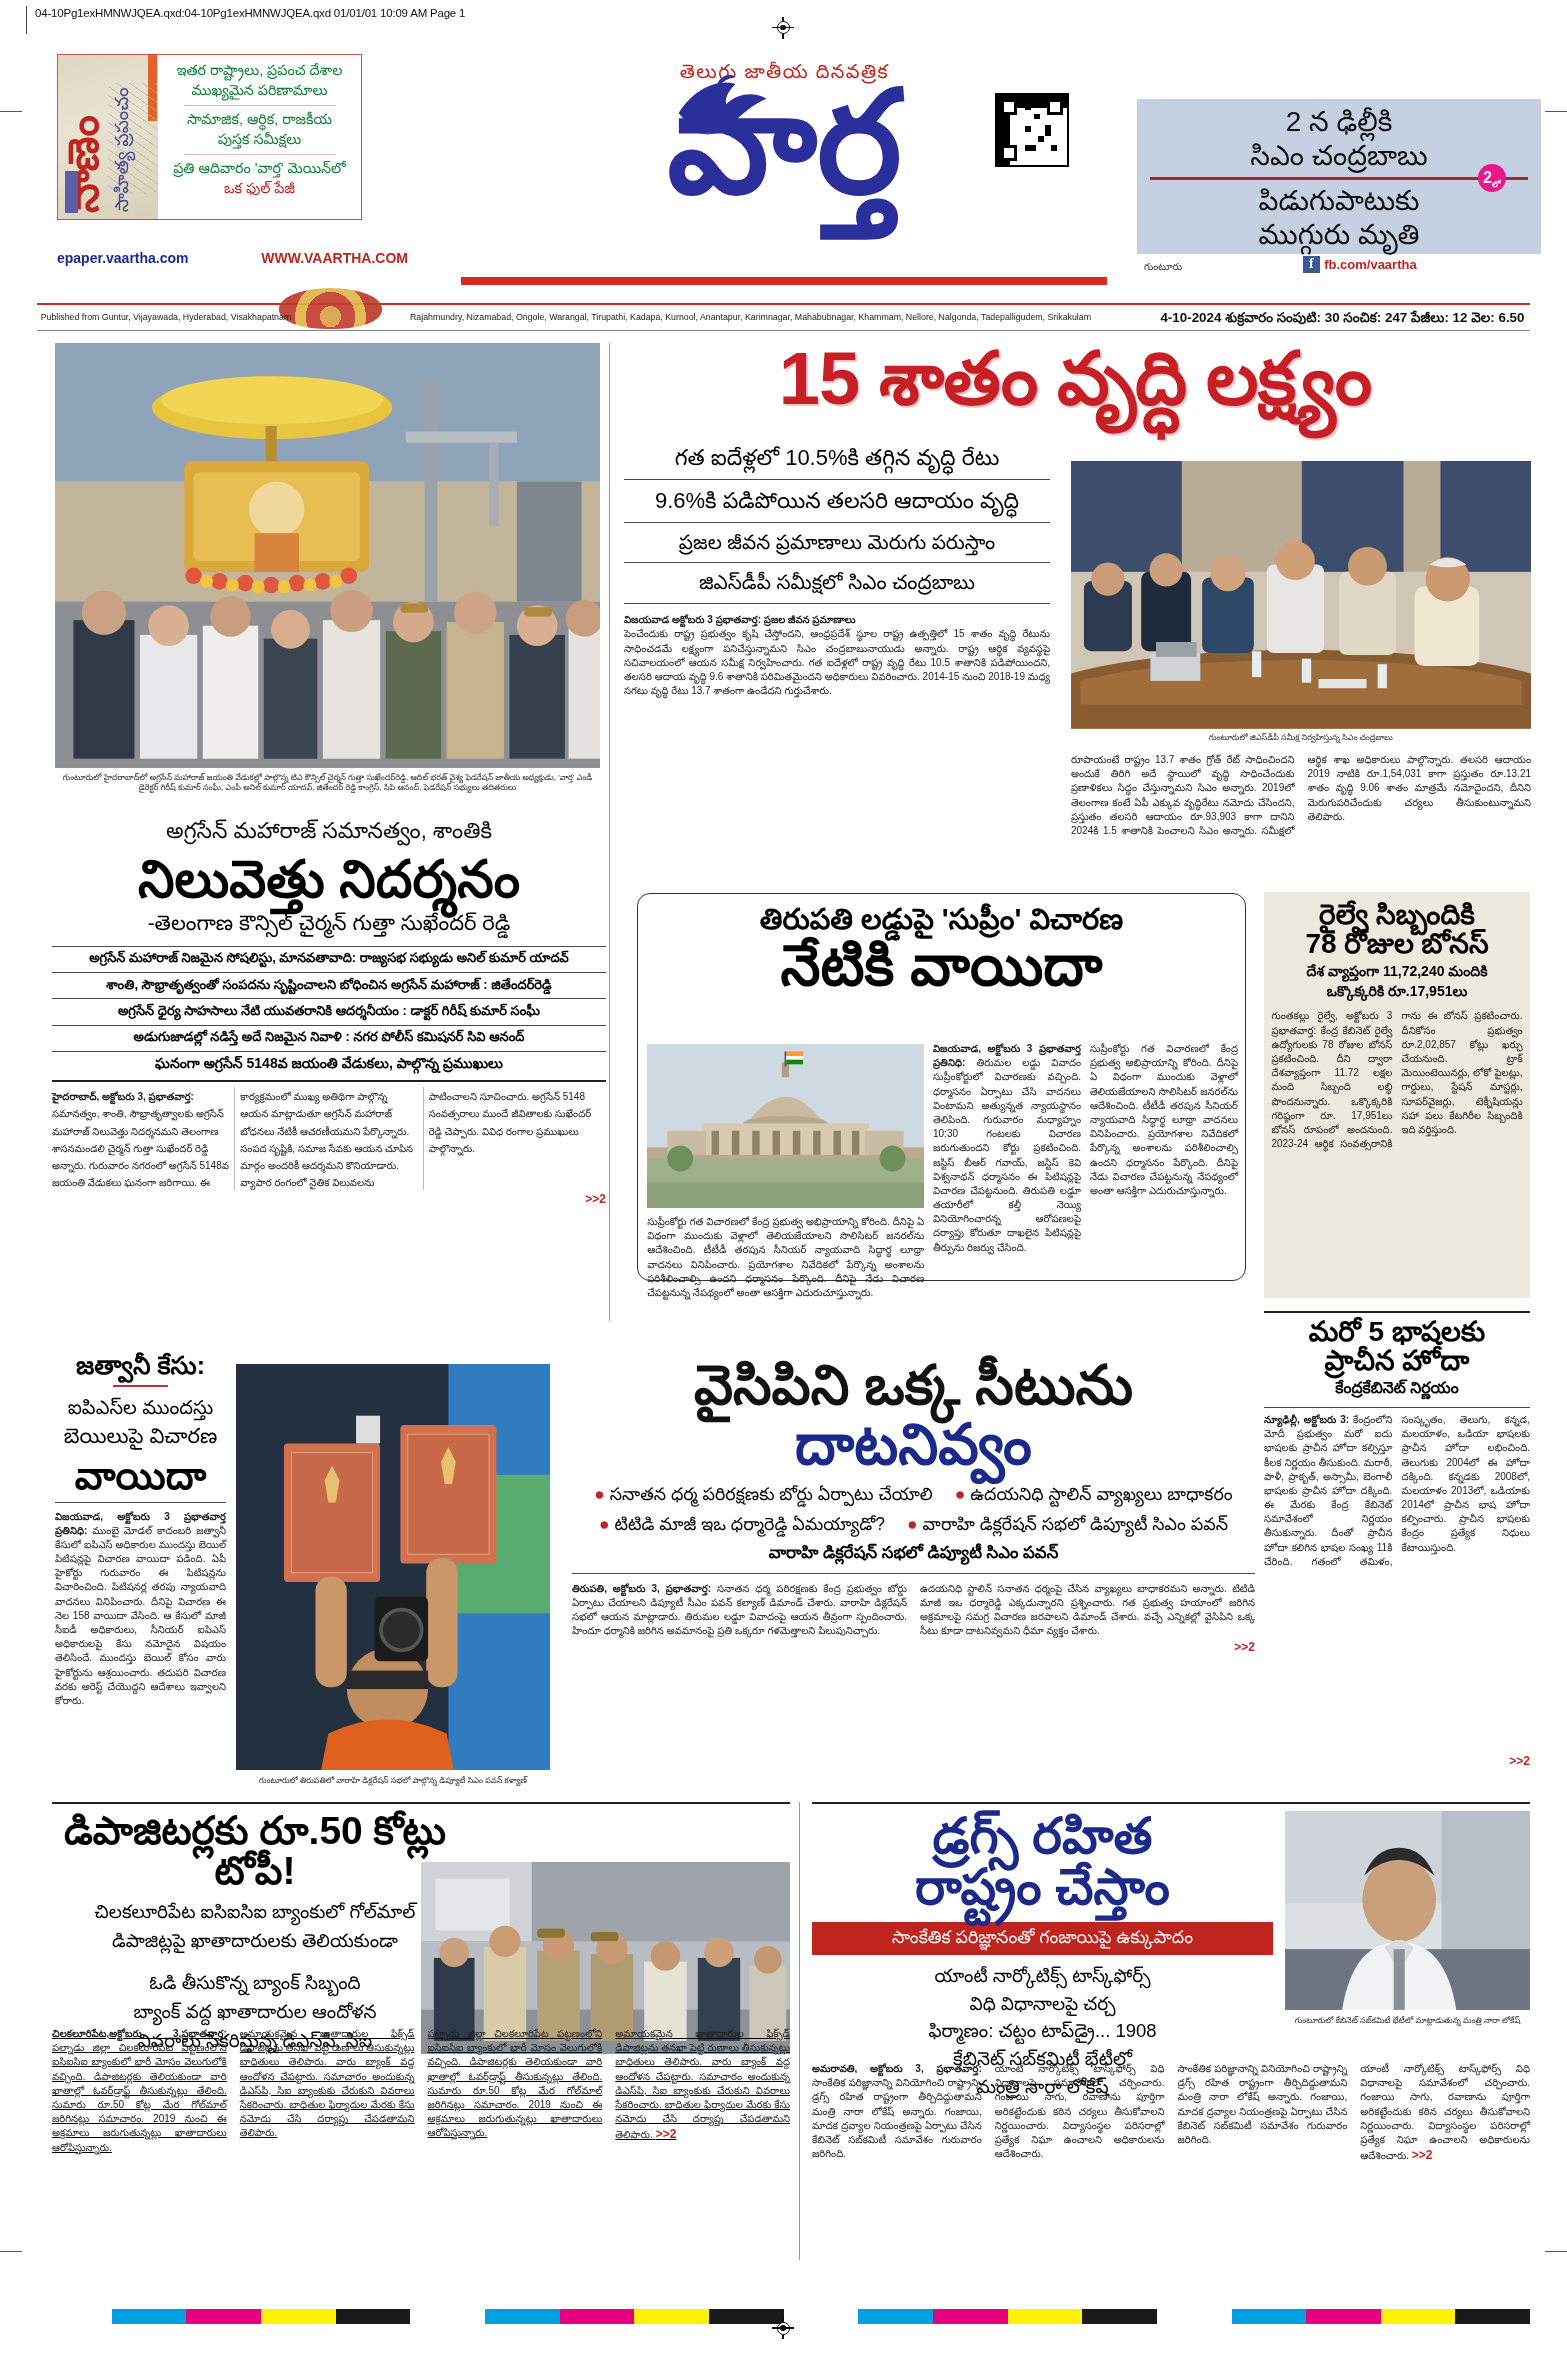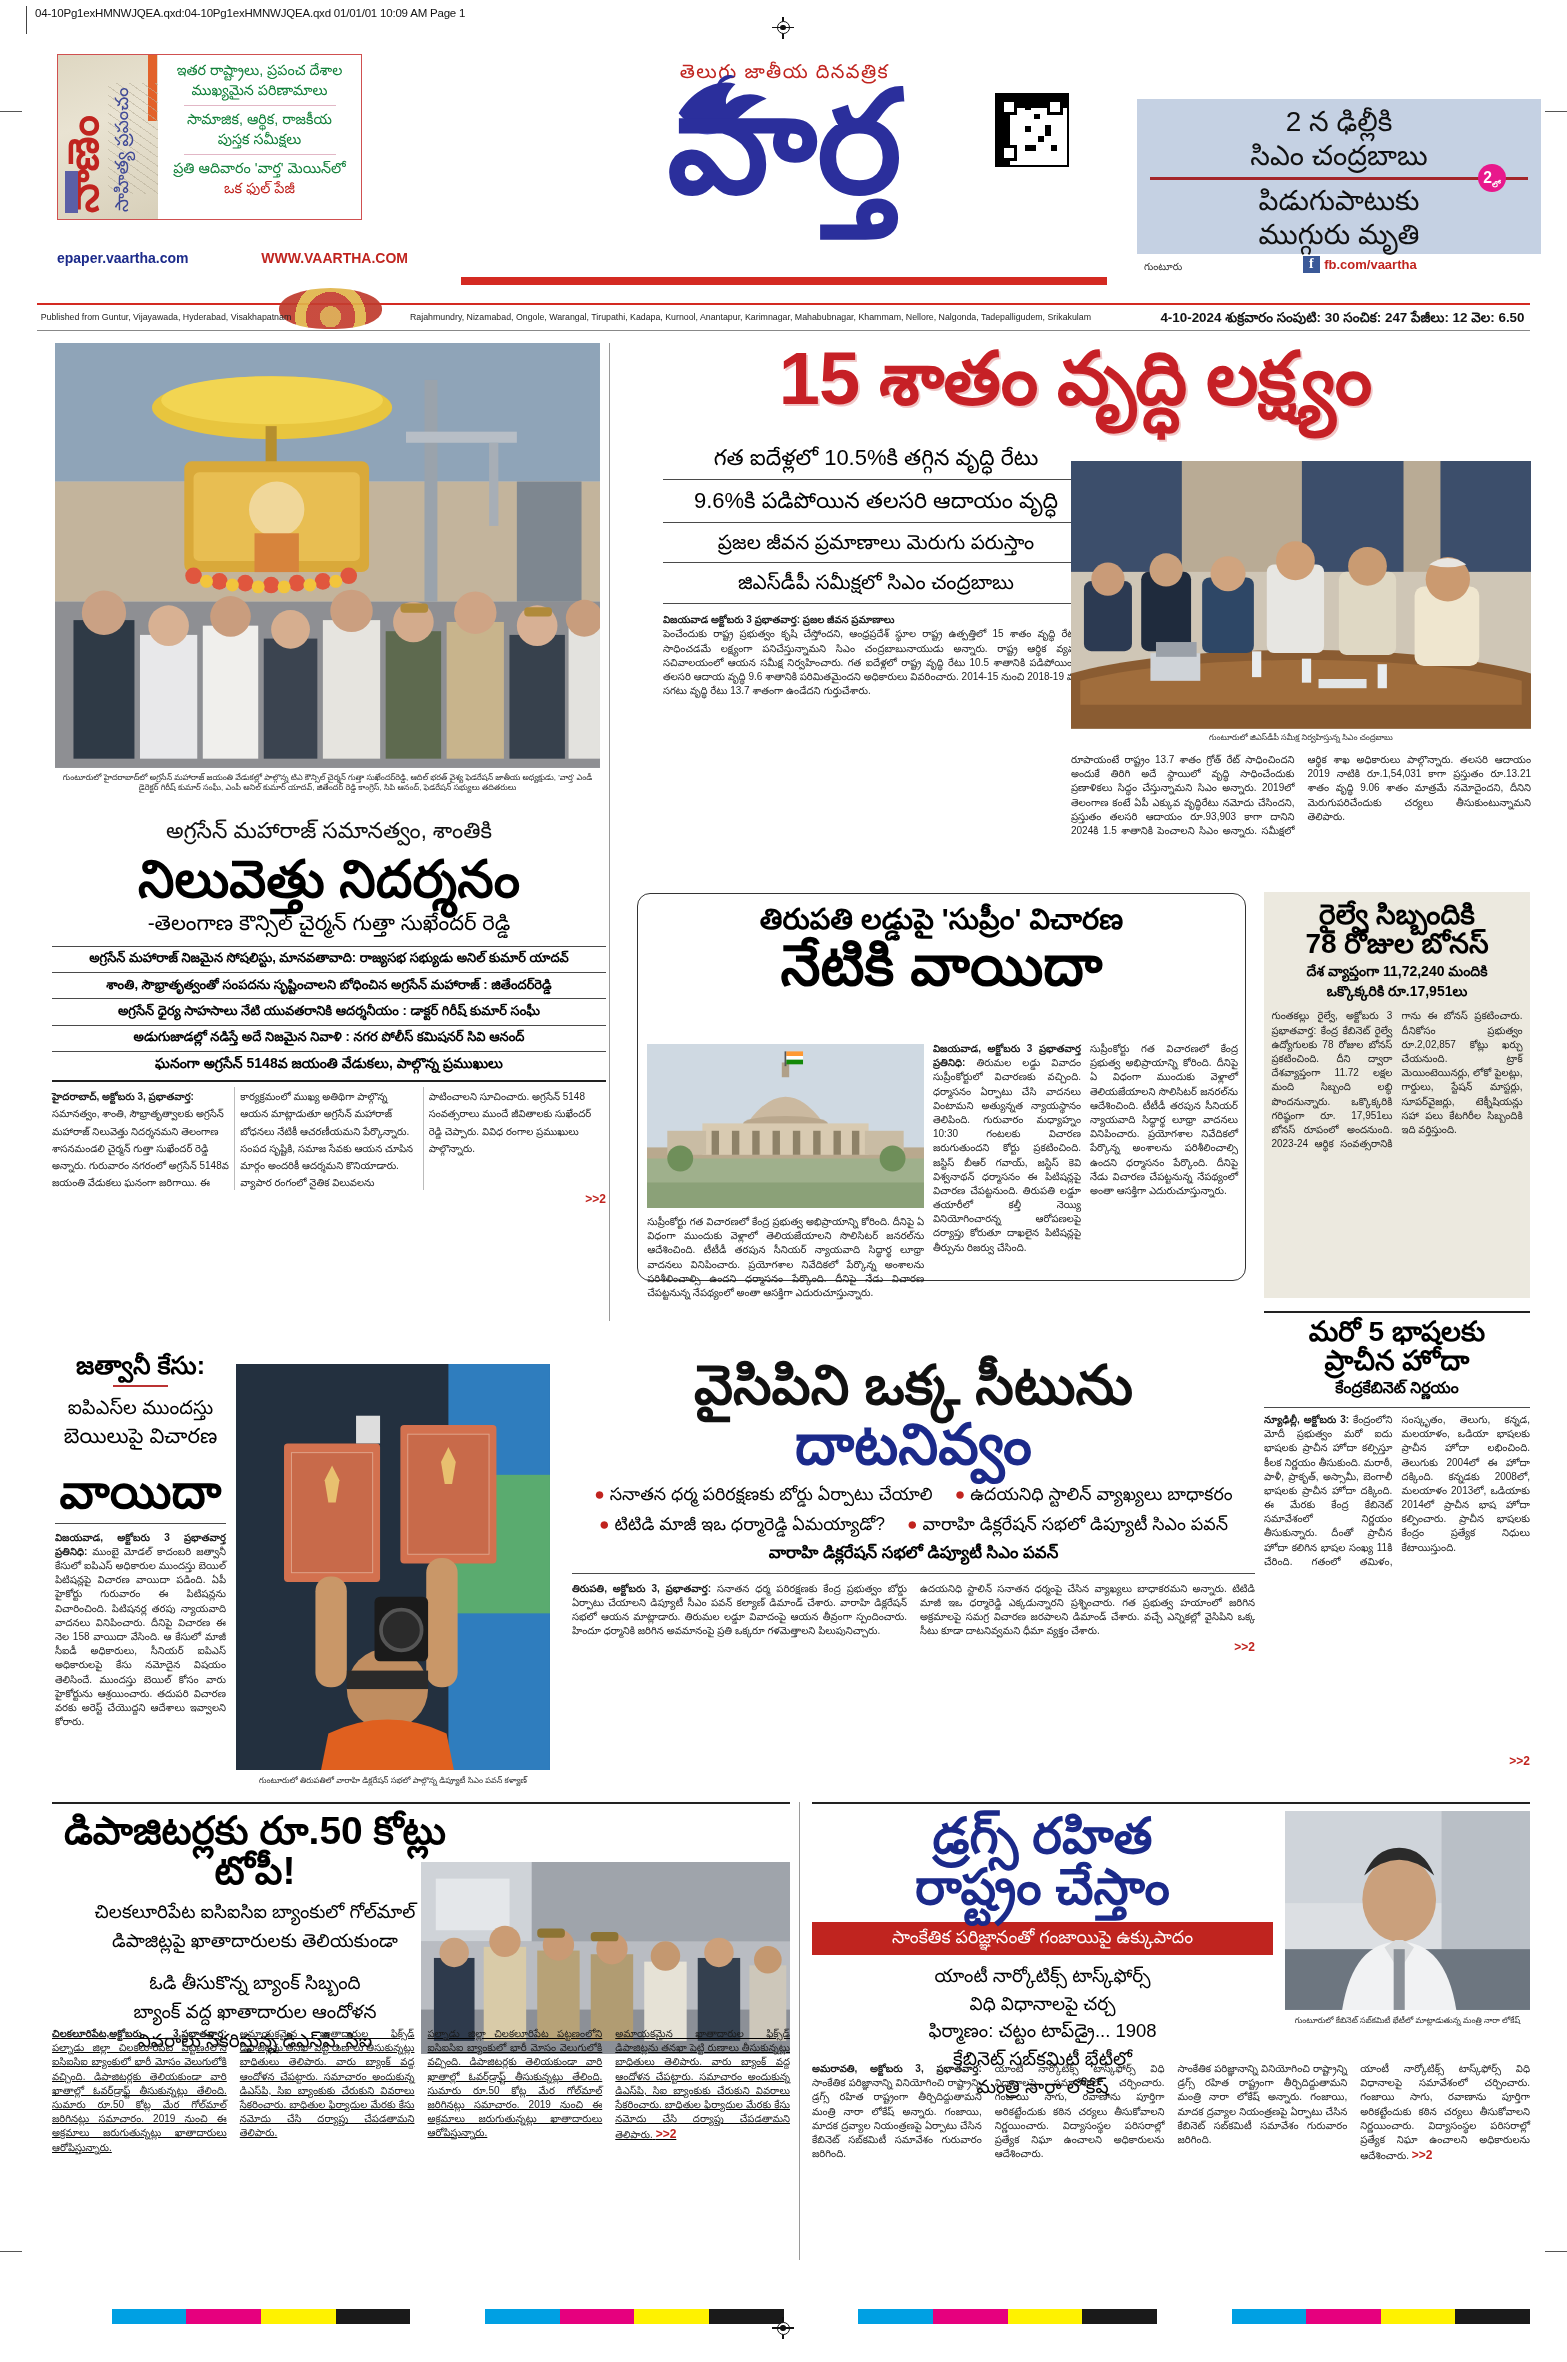--- a/index.html
+++ b/index.html
@@ -273,21 +273,21 @@
         <rect x="508" y="286" width="30" height="10" rx="4"></rect>
       </g>
     </svg>
   </div>
   <div class="cap" style="position:absolute;left:55px;top:773px;width:545px;">గుంటూరులో హైదరాబాద్‌లో అగ్రసేన్ మహారాజ్ జయంతి వేడుకల్లో పాల్గొన్న టిఎ కౌన్సిల్ చైర్మన్ గుత్తా సుఖేందర్‌రెడ్డి, ఆదిల్ భరత్ వైశ్య ఫెడరేషన్ జాతీయ అధ్యక్షుడు, 'వార్త' ఎండీ డైరెక్టర్ గిరీష్ కుమార్ సంఘీ, ఎంపీ అనిల్ కుమార్ యాదవ్, జితేందర్ రెడ్డి కాంగ్రెస్, సిపి ఆనంద్, ఫెడరేషన్ సభ్యులు తదితరులు</div>
 
   <div style="position:absolute;left:620px;top:341px;width:910px;">
     <div class="big" style="font-size:74px;color:#c62026;letter-spacing:-0.9px;text-shadow:1.8px 1.8px 0 #f0c7c7;">15 శాతం వృద్ధి లక్ష్యం</div>
   </div>
 
-  <div style="position:absolute;left:624px;top:441px;width:426px;margin-left:39px;">
+  <div style="position:absolute;left:624px;top:441px;width:426px;">
     <div style="font-size:22px;text-align:center;line-height:1.5;">గత ఐదేళ్లలో 10.5%కి తగ్గిన వృద్ధి రేటు</div>
     <div class="hline" style="margin:4.6px 0;"></div>
     <div style="font-size:22px;text-align:center;line-height:1.5;">9.6%కి పడిపోయిన తలసరి ఆదాయం వృద్ధి</div>
     <div class="hline" style="margin:4.6px 0;"></div>
     <div style="font-size:20px;text-align:center;line-height:1.5;">ప్రజల జీవన ప్రమాణాలు మెరుగు పరుస్తాం</div>
     <div class="hline" style="margin:4.6px 0;"></div>
     <div style="font-size:20px;text-align:center;line-height:1.5;">జిఎస్‌డీపీ సమీక్షలో సిఎం చంద్రబాబు</div>
     <div class="hline" style="margin:5.5px 0 6.5px;"></div>
     <div class="telugu-body" style="font-weight:bold;display:inline;">విజయవాడ అక్టోబరు 3 ప్రభాతవార్త: ప్రజల జీవన ప్రమాణాలు</div>
     <div class="telugu-body">పెంచేందుకు రాష్ట్ర ప్రభుత్వం కృషి చేస్తోందని, ఆంధ్రప్రదేశ్ స్థూల రాష్ట్ర ఉత్పత్తిలో 15 శాతం వృద్ధి రేటును సాధించడమే లక్ష్యంగా పనిచేస్తున్నామని సిఎం చంద్రబాబునాయుడు అన్నారు. రాష్ట్ర ఆర్థిక వ్యవస్థపై సచివాలయంలో ఆయన సమీక్ష నిర్వహించారు. గత ఐదేళ్లలో రాష్ట్ర వృద్ధి రేటు 10.5 శాతానికి పడిపోయిందని, తలసరి ఆదాయ వృద్ధి 9.6 శాతానికి పరిమితమైందని అధికారులు వివరించారు. 2014-15 నుంచి 2018-19 మధ్య సగటు వృద్ధి రేటు 13.7 శాతంగా ఉండేదని గుర్తుచేశారు.</div>
@@ -422,21 +422,21 @@
       <span>కేంద్రంలోని మోదీ ప్రభుత్వం మరో ఐదు భాషలకు ప్రాచీన హోదా కల్పిస్తూ కీలక నిర్ణయం తీసుకుంది. మరాఠీ, పాళీ, ప్రాకృత్, అస్సామీ, బెంగాలీ భాషలకు ప్రాచీన హోదా దక్కింది. ఈ మేరకు కేంద్ర కేబినెట్ సమావేశంలో నిర్ణయం తీసుకున్నారు. దీంతో ప్రాచీన హోదా కలిగిన భాషల సంఖ్య 11కి చేరింది. గతంలో తమిళం, సంస్కృతం, తెలుగు, కన్నడ, మలయాళం, ఒడియా భాషలకు ప్రాచీన హోదా లభించింది. తెలుగుకు 2004లో ఈ హోదా దక్కింది. కన్నడకు 2008లో, మలయాళం 2013లో, ఒడియాకు 2014లో ప్రాచీన భాష హోదా కల్పించారు. ప్రాచీన భాషలకు కేంద్రం ప్రత్యేక నిధులు కేటాయిస్తుంది.</span>
     </div>
     <div class="readmore" style="text-align:right;">&gt;&gt;2</div>
   </div>
 
   <div style="position:absolute;left:55px;top:1353px;width:171px;">
     <div class="big" style="font-size:25px;">జత్వానీ కేసు:</div>
     <div style="width:55px;height:1.8px;background:#b33;margin:6.5px auto;"></div>
     <div style="text-align:center;font-size:19.4px;line-height:1.45;">ఐపిఎస్‌ల ముందస్తు</div>
     <div style="text-align:center;font-size:21px;line-height:1.45;">బెయిలుపై విచారణ</div>
-    <div class="big" style="font-size:48px;margin-top:16px;">వాయిదా</div>
+    <div class="big" style="font-size:39px;margin-top:4px;">వాయిదా</div>
     <div class="hline" style="margin:6.5px 0;"></div>
     <div class="telugu-body">
       <b>విజయవాడ, అక్టోబరు 3 ప్రభాతవార్త ప్రతినిధి:</b>
       <span>ముంబై మోడల్ కాదంబరి జత్వానీ కేసులో ఐపిఎస్ అధికారుల ముందస్తు బెయిల్ పిటిషన్లపై విచారణ వాయిదా పడింది. ఏపీ హైకోర్టు గురువారం ఈ పిటిషన్లను విచారించింది. పిటిషనర్ల తరపు న్యాయవాది వాదనలు వినిపించారు. దీనిపై విచారణ ఈ నెల 158 వాయిదా వేసింది. ఆ కేసులో మాజీ సీఐడీ అధికారులు, సీనియర్ ఐపిఎస్ అధికారులపై కేసు నమోదైన విషయం తెలిసిందే. ముందస్తు బెయిల్ కోసం వారు హైకోర్టును ఆశ్రయించారు. తదుపరి విచారణ వరకు అరెస్ట్ చేయొద్దని ఆదేశాలు ఇవ్వాలని కోరారు.</span>
     </div>
   </div>
 
   <div class="lead-photo" style="left:236px;top:1364px;width:314px;height:406px;">
     <svg class="scene" viewBox="0 0 340 440" preserveAspectRatio="none">
       <rect width="340" height="440" fill="#23303f"></rect>

